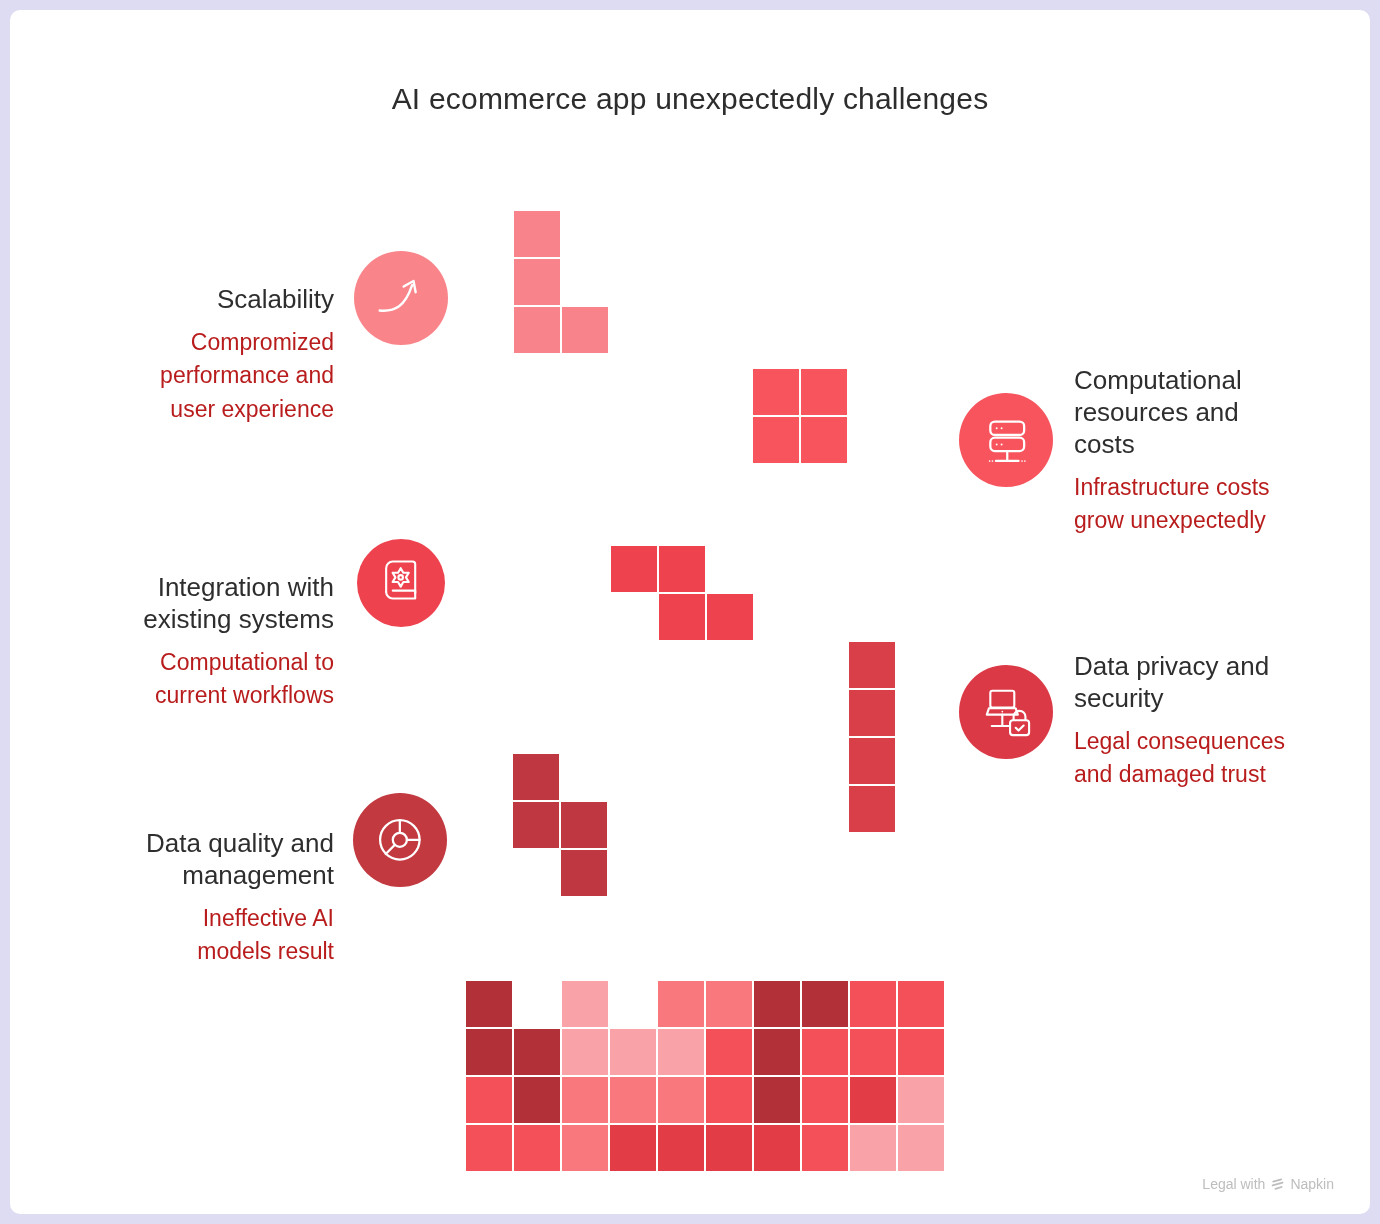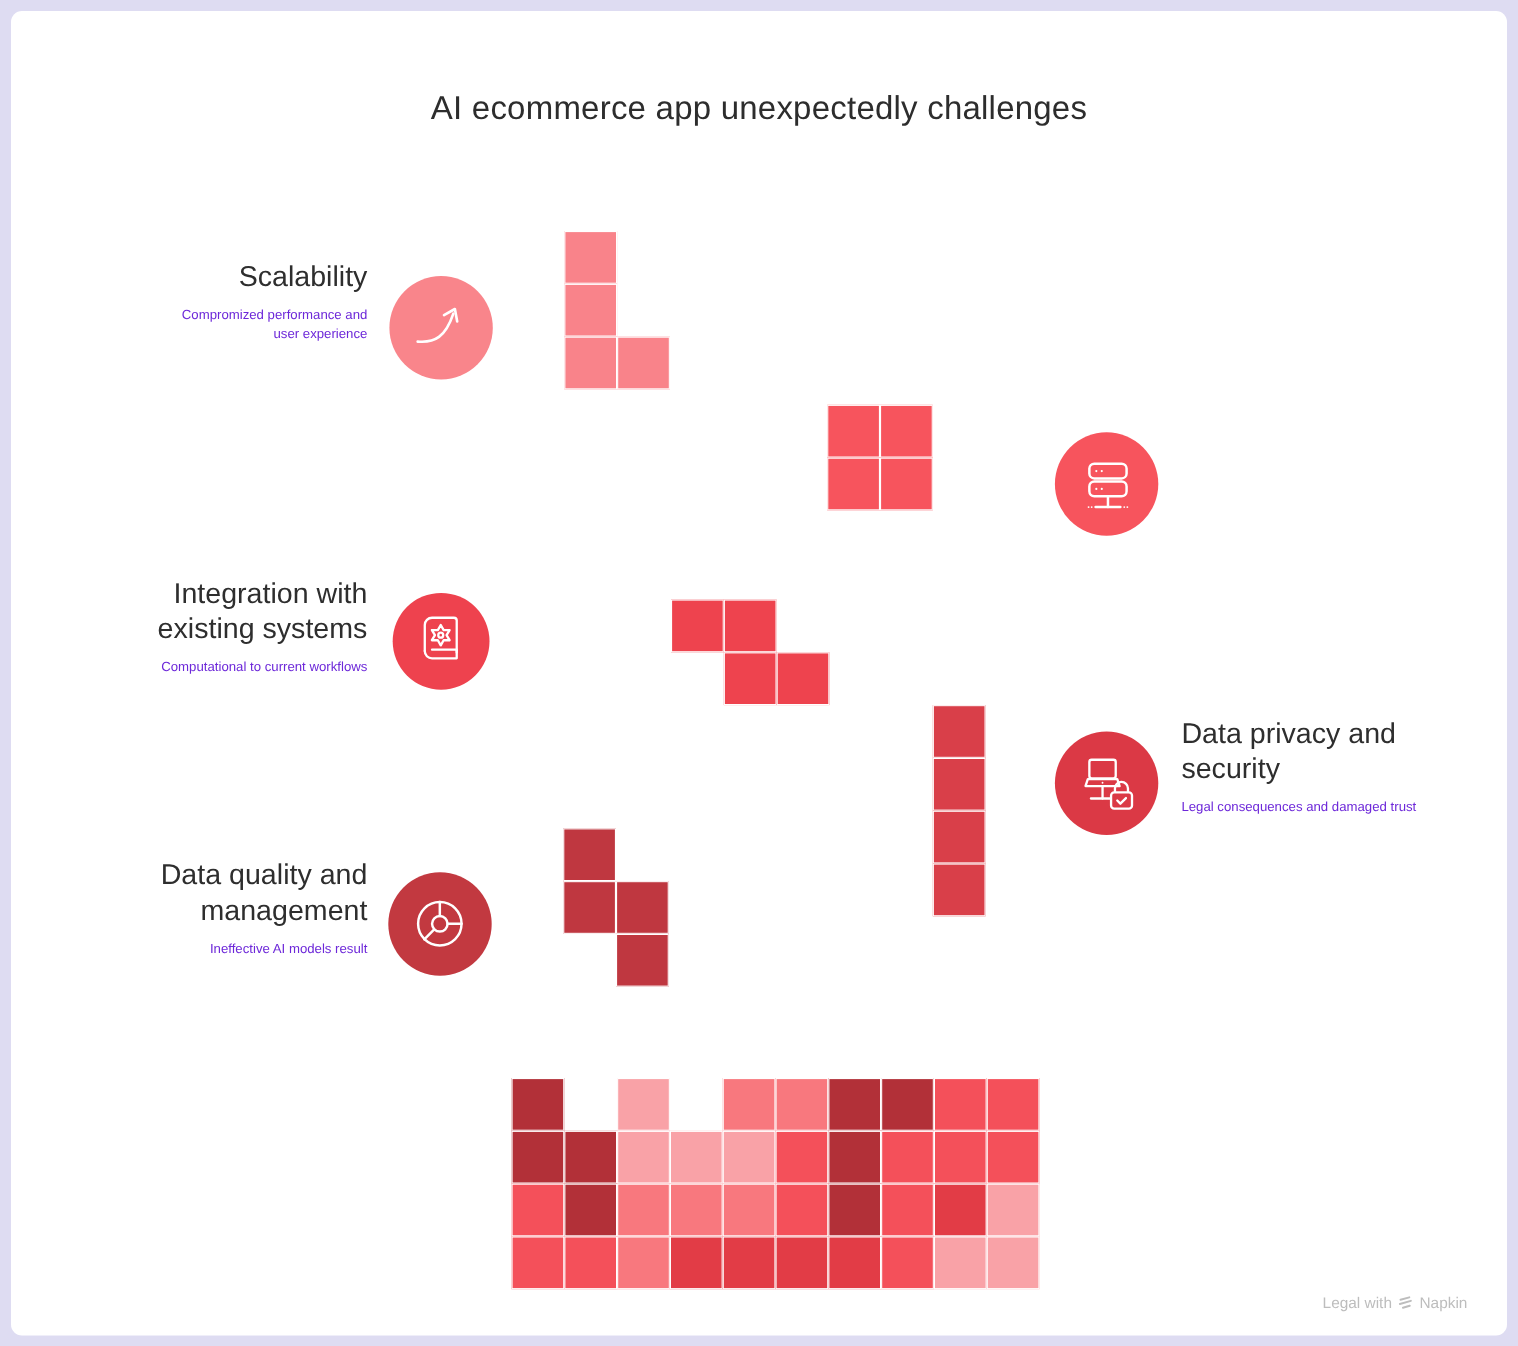--- a/index.html
+++ b/index.html
@@ -12,24 +12,24 @@
   .canvas {
     position:absolute; left:10px; top:10px; right:10px; bottom:10px;
     background:#ffffff; border-radius:10px; overflow:hidden;
   }
   .page-title {
     position:absolute; left:0; top:72px; width:100%;
     text-align:center; font-size:30px; font-weight:500;
     color:#2d2d2d; letter-spacing:.2px;
   }
   .txt { position:absolute; }
-  .txt.right { text-align:right; }
+  .txt.right { text-align:right;margin-top:48px; }
   .txt.left  { text-align:left; }
   .sec-title { font-size:26px; line-height:1.23; font-weight:500; color:#2e2e2e; }
-  .sec-desc  { font-size:12px; line-height:1.45; font-weight:400; color:#6d28d9; margin-top:10px; }
+  .sec-desc  { font-size:23px; line-height:1.45; font-weight:400; color:#b91c1c; margin-top:10px; }
   .icon-circle {
     position:absolute; border-radius:50%;
     display:flex; align-items:center; justify-content:center;
   }
   .icon-circle svg { width:72%; height:72%; }
   .block {
     position:absolute; width:48px; height:48px;
     border:1.5px solid #ffffff; box-sizing:border-box;
   }
   .watermark {
@@ -64,20 +64,24 @@
       <circle cx="21" cy="15.8" r="0.7" fill="#fff" stroke="none"></circle>
       <circle cx="17.5" cy="27.3" r="0.7" fill="#fff" stroke="none"></circle>
       <circle cx="21" cy="27.3" r="0.7" fill="#fff" stroke="none"></circle>
       <line x1="25" y1="32" x2="25" y2="39"></line>
       <line x1="17" y1="39" x2="33" y2="39"></line>
       <circle cx="12.5" cy="39" r="0.6" fill="#fff" stroke="none"></circle>
       <circle cx="14.5" cy="39" r="0.6" fill="#fff" stroke="none"></circle>
       <circle cx="35.5" cy="39" r="0.6" fill="#fff" stroke="none"></circle>
       <circle cx="37.5" cy="39" r="0.6" fill="#fff" stroke="none"></circle>
     </svg>
+  </div>
+  <div class="txt left" style="left:1064px; top:355px; width:215px;">
+    <div class="sec-title">Computational resources and costs</div>
+    <div class="sec-desc">Infrastructure costs grow unexpectedly</div>
   </div>
 
   <div class="txt right" style="left:104px; top:514px; width:220px;text-align:right;">
     <div class="sec-title">Integration with existing systems</div>
     <div class="sec-desc">Computational to current workflows</div>
   </div>
   <div class="icon-circle" style="left: 347px; top: 529px; width: 88px; height: 88px; background: rgb(238, 66, 78); color: rgb(238, 66, 78);">
     <svg viewBox="0 0 48 48" fill="none" stroke="#ffffff" stroke-width="1.6" stroke-linecap="round" stroke-linejoin="round">
       <path d="M13 31 V13 a5 5 0 0 1 5 -5 h15 a2 2 0 0 1 2 2 v22"></path>
       <path d="M13 31 a5 5 0 0 0 5 5 h17 v-6 h-17"></path>

